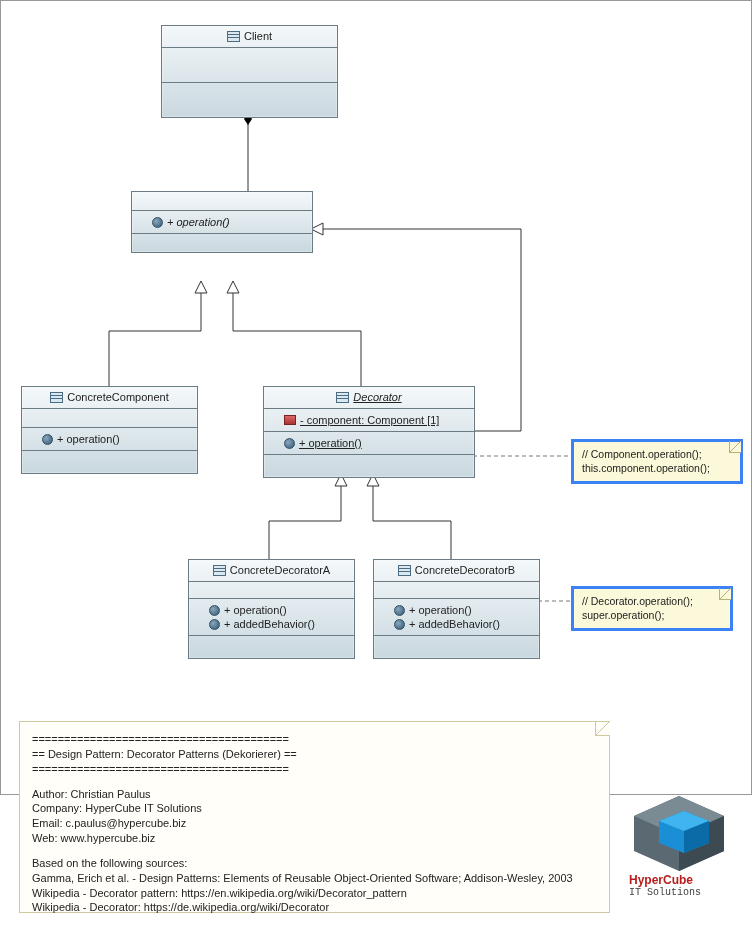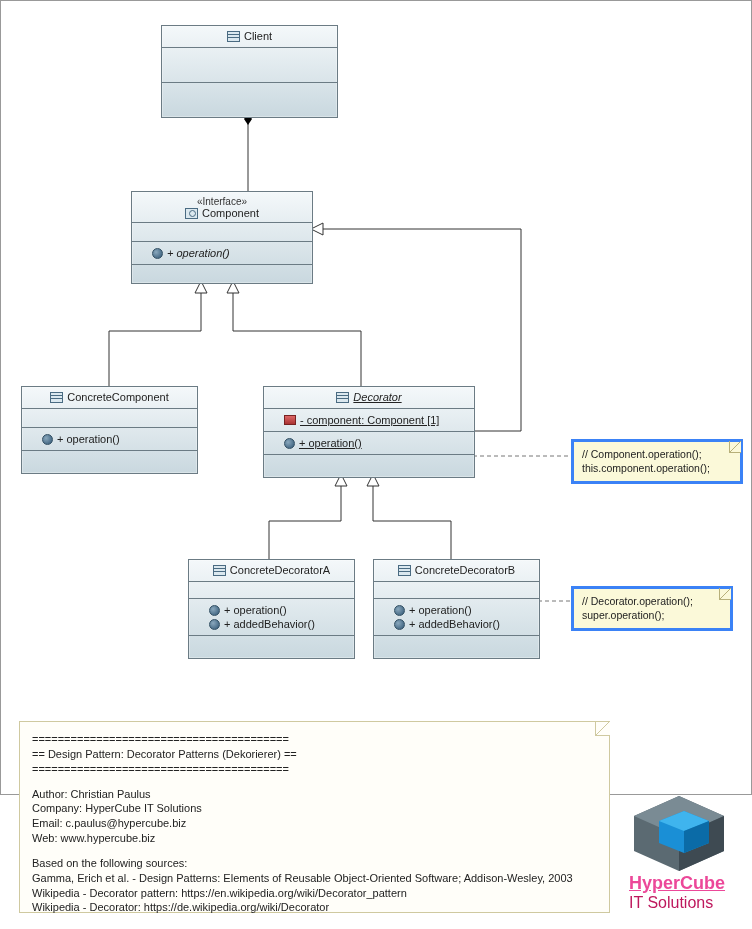--- a/index.html
+++ b/index.html
@@ -103,28 +103,28 @@
     border-left: 1px solid #cfc9a0;
     border-bottom: 1px solid #cfc9a0;
   }
 
   
   .logo {
     position: absolute;
     text-align: left;
   }
   .logo .brand1 {
-    font-size: 18px;
+    font-size: 12px;
     font-weight: 700;
-    color: #ec4899;
-    text-decoration: underline;
+    color: #b91c1c;
   }
   .logo .brand2 {
-    font-size: 16px;
-    color: #be185d;
+    font-size: 10px;
+    color: #404040;
+    font-family: Liberation Mono, monospace;
   }
 
   
   .cls-icon {
     display: inline-block;
     width: 11px; height: 9px;
     border: 1px solid #4a6b82;
     background: #dbe8ef;
     position: relative;
   }
@@ -215,27 +215,20 @@
       <div class="name-row">
         <span class="cls-icon"></span>
         <span class="name">Client</span>
       </div>
     </div>
     <div class="sec" style="min-height:26px;"></div>
     <div class="sec" style="min-height:26px;"></div>
   </div>
 
   <div class="uml" style="left:130px; top:190px; width:180px;">
-    <div class="sec title">
-      <div class="stereo">«Interface»</div>
-      <div class="name-row">
-        <span class="iface-icon"></span>
-        <span class="name">Component</span>
-      </div>
-    </div>
     <div class="sec" style="min-height:10px;"></div>
     <div class="sec">
       <div class="member italic">
         <span class="op-icon"></span>
         <span>+ operation()</span>
       </div>
     </div>
     <div class="sec" style="min-height:10px;"></div>
   </div>
 

